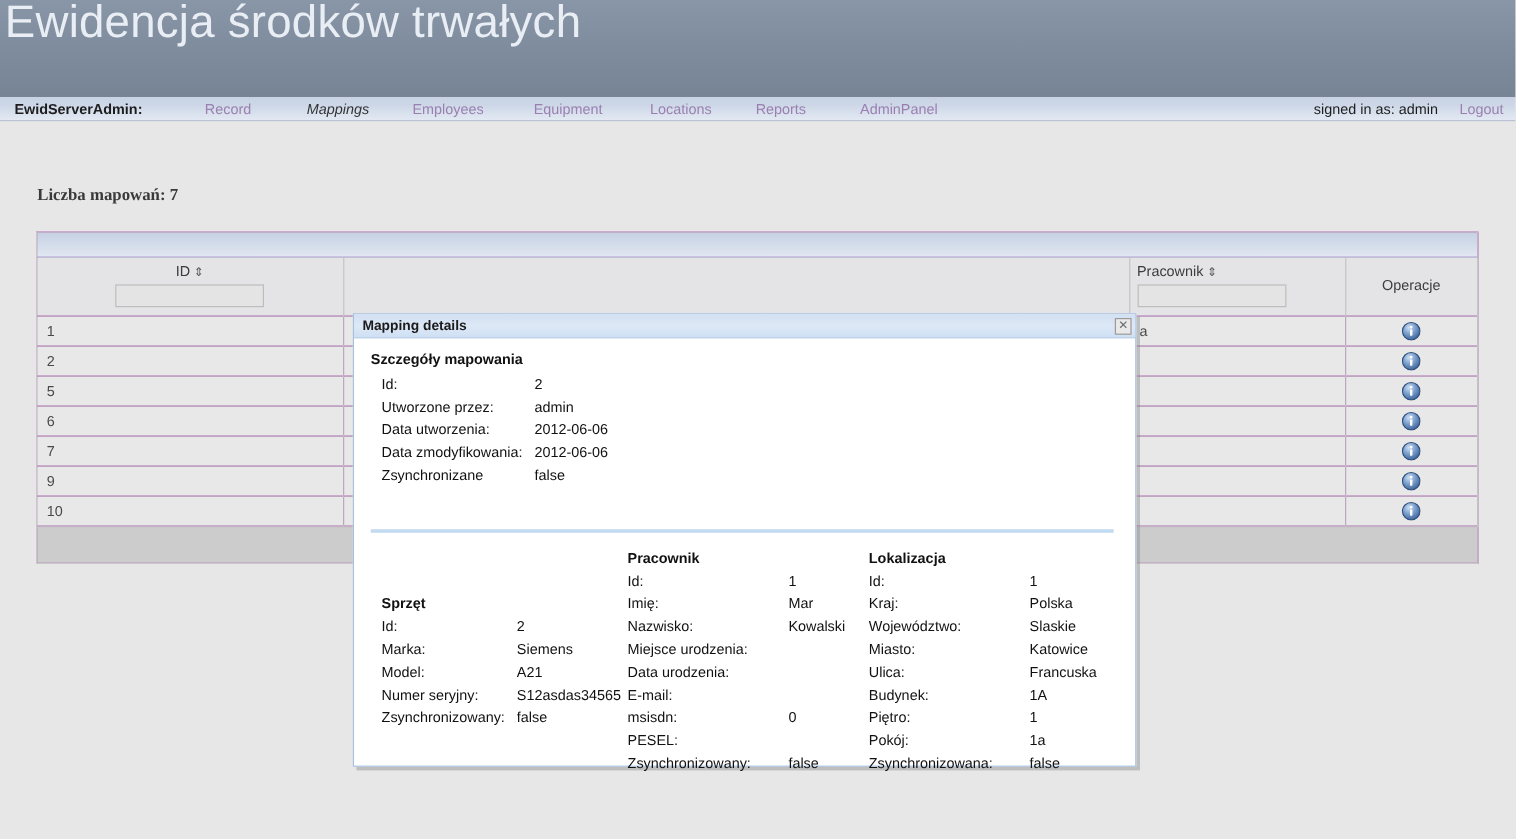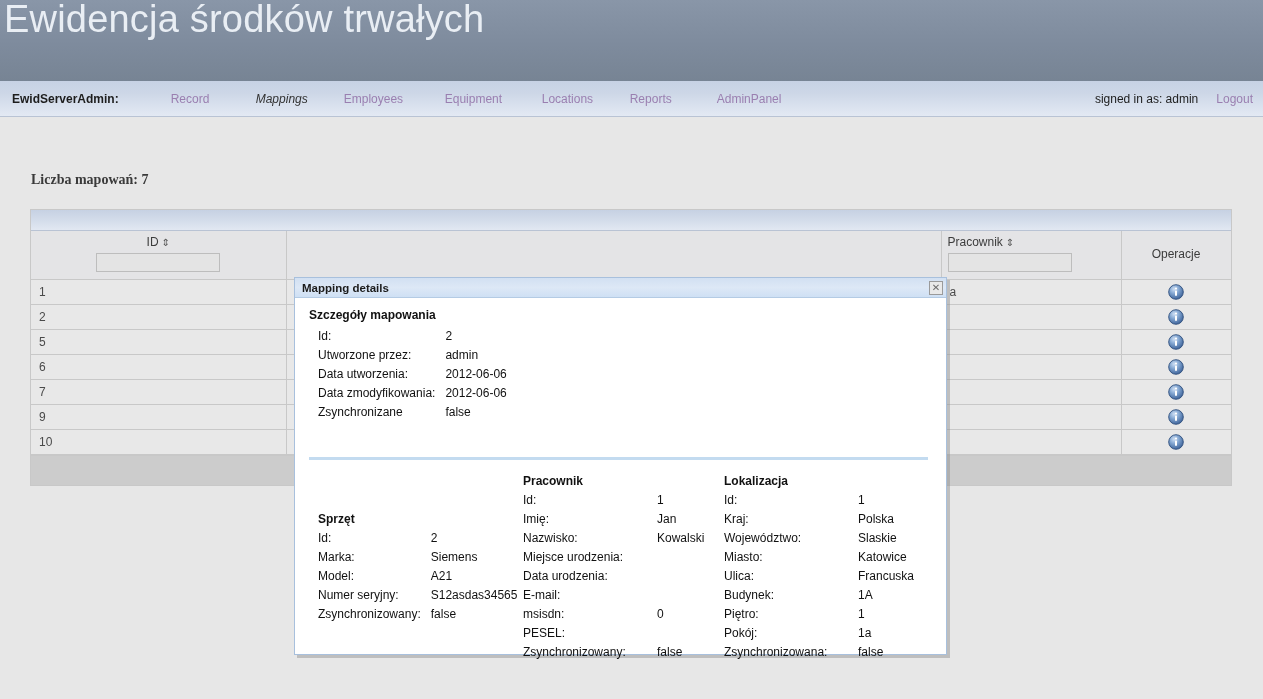--- a/index.html
+++ b/index.html
@@ -26,21 +26,21 @@
     font-size: 38px;
     font-weight: 400;
     color: #e9eef4;
     letter-spacing: 0.2px;
     white-space: nowrap;
     font-family: "Liberation Sans", sans-serif;
   }
 
   
   #nav-bar {
-    height: 36px;
+    height: 20px;
     background: linear-gradient(to bottom, #c7d2e4 0%, #cdd7e7 35%, #d9e1ee 70%, #e3e9f3 100%);
     border-bottom: 1px solid #b9c3d4;
     display: flex;
     align-items: center;
     position: relative;
     font-size: 12px;
   }
   .nav-brand {
     color: #1d1d1d;
     font-weight: bold;
@@ -516,21 +516,21 @@
         <div class="modal-col" id="col-pracownik">
           <div class="col-heading">Pracownik</div>
           <table class="kv-table">
               <tbody id="pracownik-rows">
                 <tr>
                   <td class="k">Id:</td>
                   <td class="v">1</td>
                 </tr>
                 <tr>
                   <td class="k">Imię:</td>
-                  <td class="v">Jan</td>
+                  <td class="v">Mar</td>
                 </tr>
                 <tr>
                   <td class="k">Nazwisko:</td>
                   <td class="v">Kowalski</td>
                 </tr>
                 <tr>
                   <td class="k">Miejsce urodzenia:</td>
                   <td class="v"></td>
                 </tr>
                 <tr>

